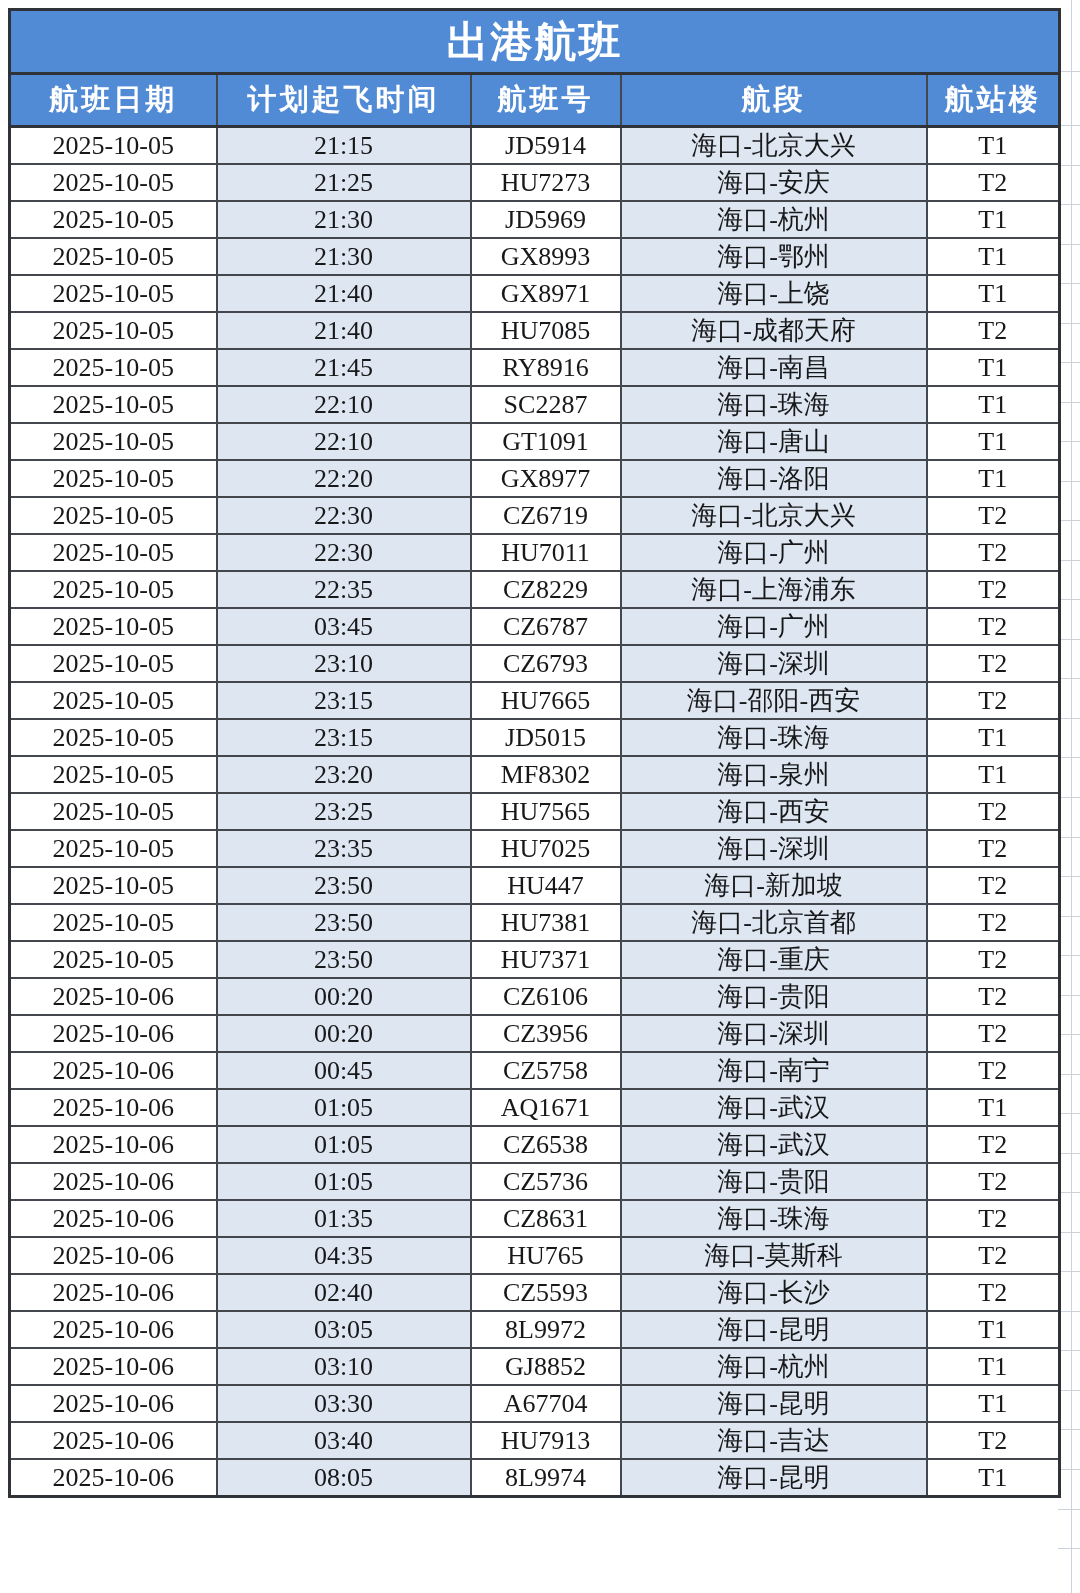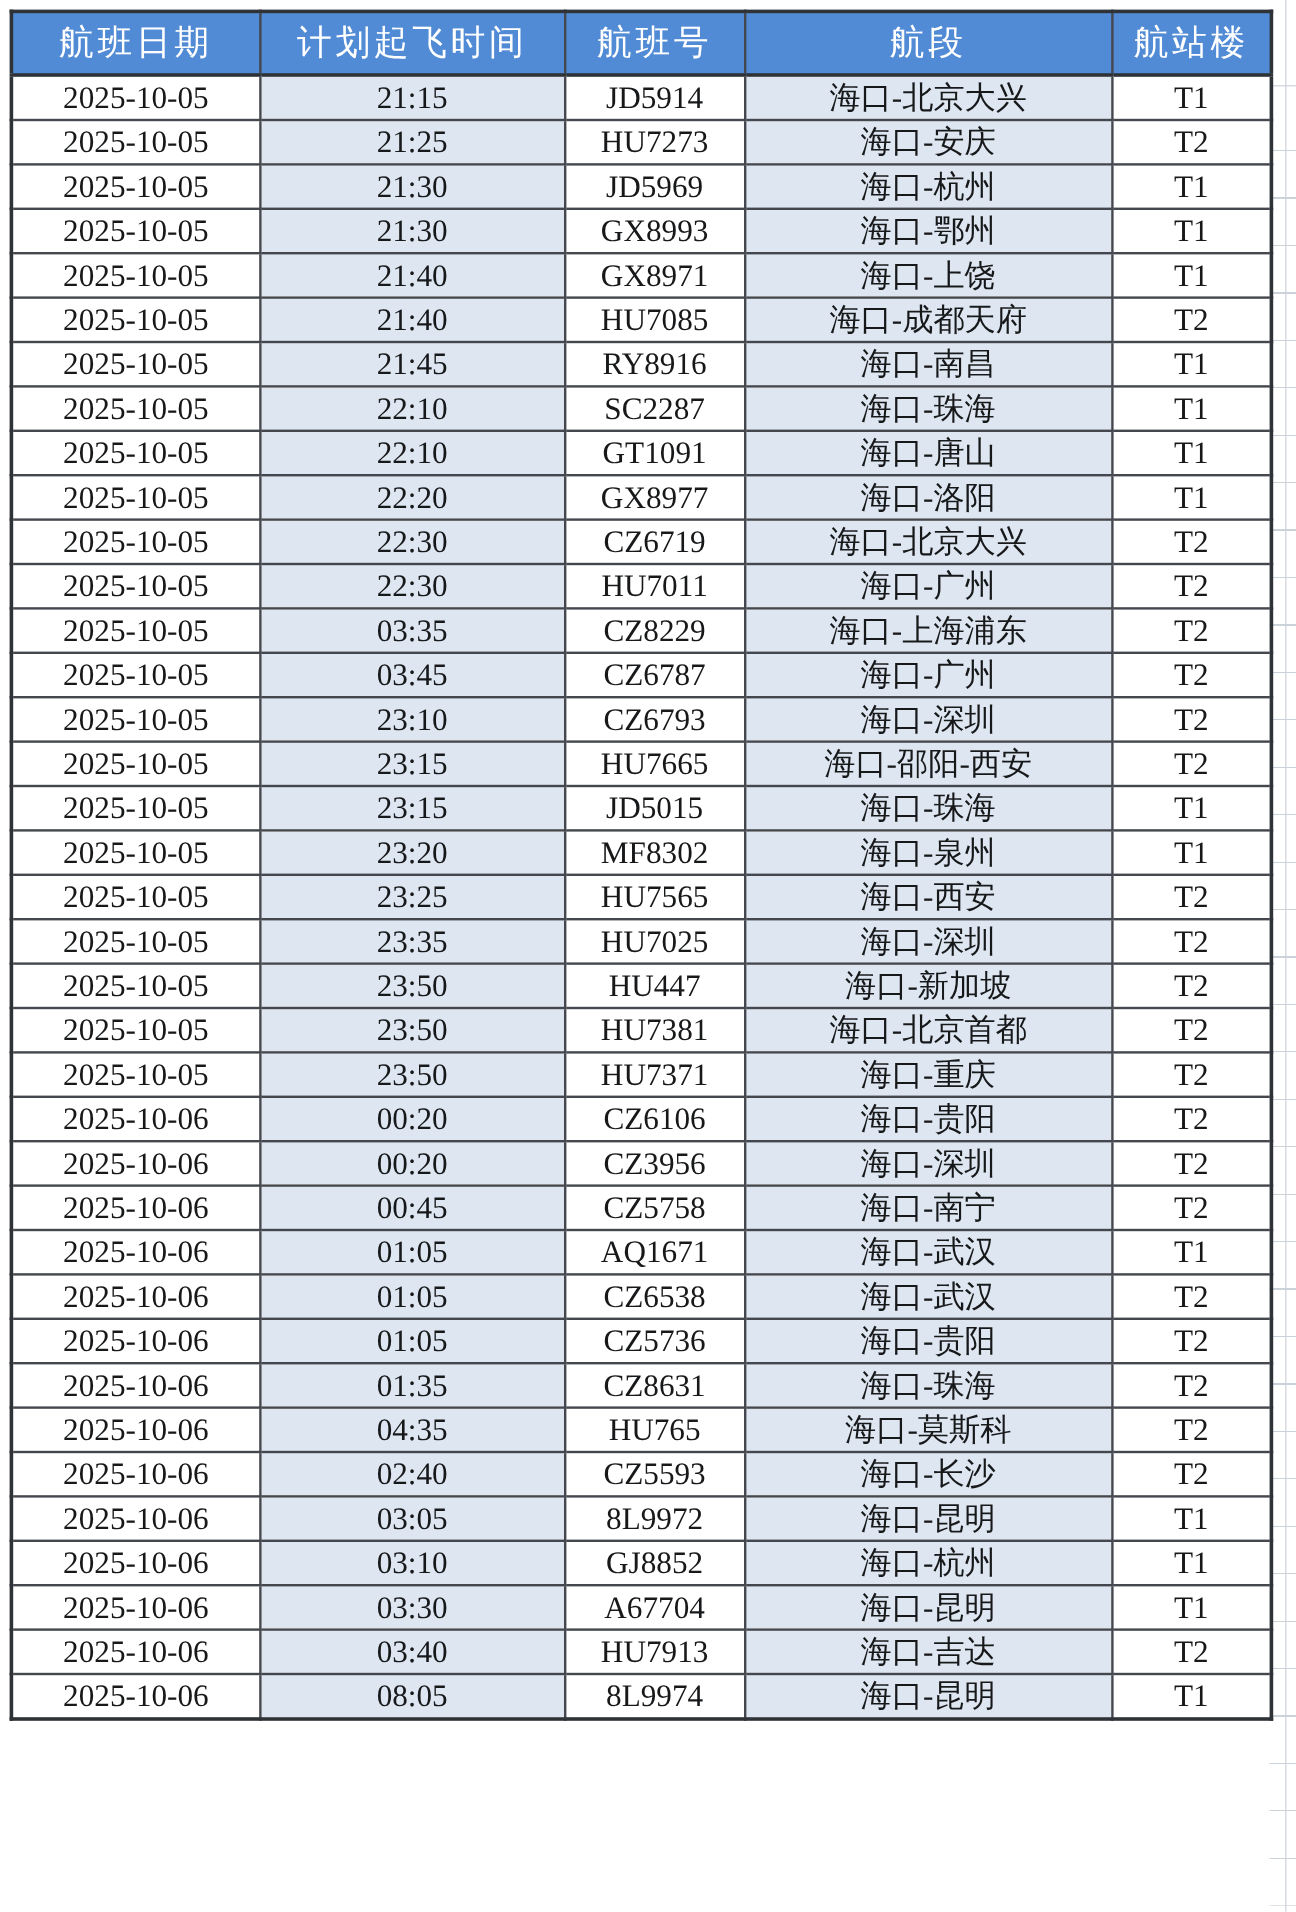--- a/index.html
+++ b/index.html
@@ -64,21 +64,21 @@
     text-align: center;
     vertical-align: middle;
     border: 2px solid var(--outer-border);
     border-bottom: 3px solid var(--outer-border);
   }
   tr.header-row th {
     height: 53px;
     background: var(--header-bg);
     color: var(--header-text);
     font-size: 29px;
-    font-weight: normal;
+    font-weight: bold;
     letter-spacing: 3px;
     text-align: center;
     vertical-align: middle;
     border: 2px solid var(--border);
     border-bottom: 3px solid var(--outer-border);
   }
   tbody tr { height: 37px; }
   tbody td {
     border: 2px solid var(--border);
     text-align: center;
@@ -102,20 +102,23 @@
 
 <table class="flight-table">
   <colgroup>
     <col style="width:207px">
     <col style="width:254px">
     <col style="width:150px">
     <col style="width:306px">
     <col style="width:133px">
   </colgroup>
   <thead>
+    <tr class="title-row">
+      <th colspan="5">出港航班</th>
+    </tr>
     <tr class="header-row">
         <th>航班日期</th>
         <th>计划起飞时间</th>
         <th>航班号</th>
         <th>航段</th>
         <th>航站楼</th>
       </tr>
   </thead>
   <tbody>
       <tr>
@@ -197,21 +200,21 @@
       </tr>
       <tr>
         <td>2025-10-05</td>
         <td>22:30</td>
         <td>HU7011</td>
         <td>海口-广州</td>
         <td>T2</td>
       </tr>
       <tr>
         <td>2025-10-05</td>
-        <td>03:35</td>
+        <td>22:35</td>
         <td>CZ8229</td>
         <td>海口-上海浦东</td>
         <td>T2</td>
       </tr>
       <tr>
         <td>2025-10-05</td>
         <td>03:45</td>
         <td>CZ6787</td>
         <td>海口-广州</td>
         <td>T2</td>

